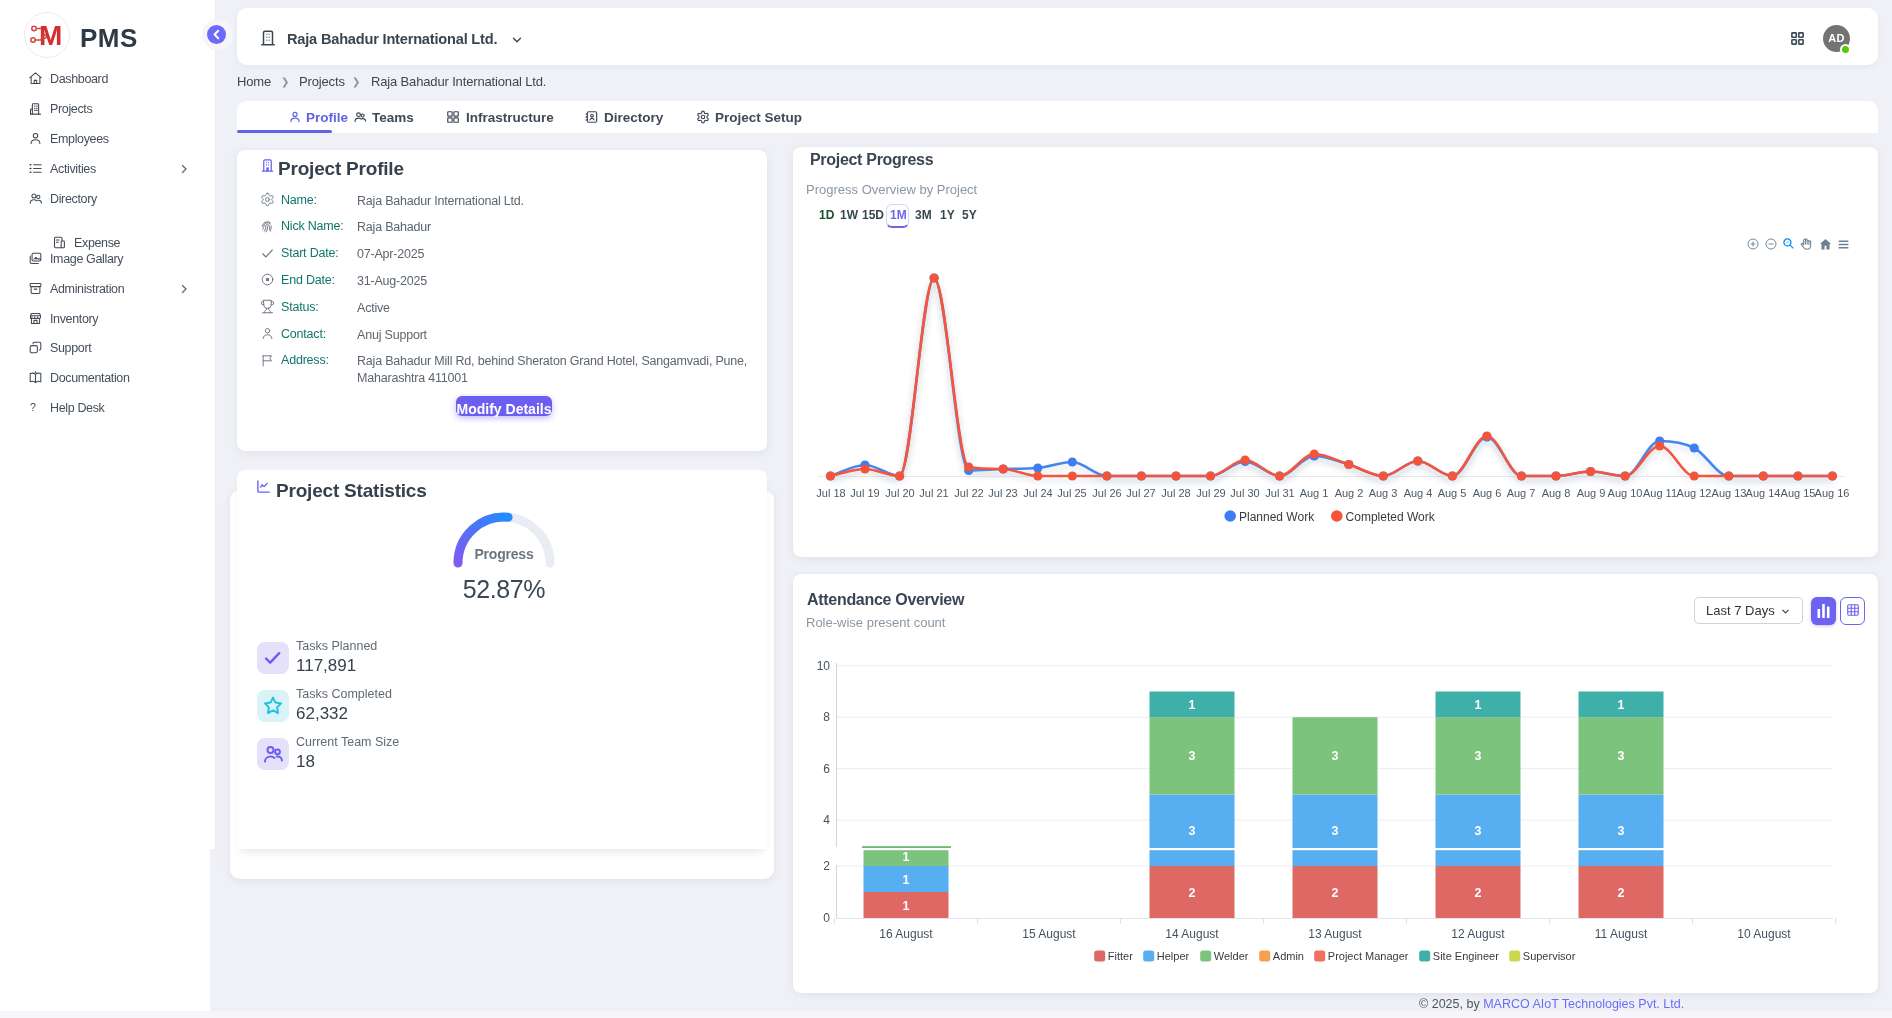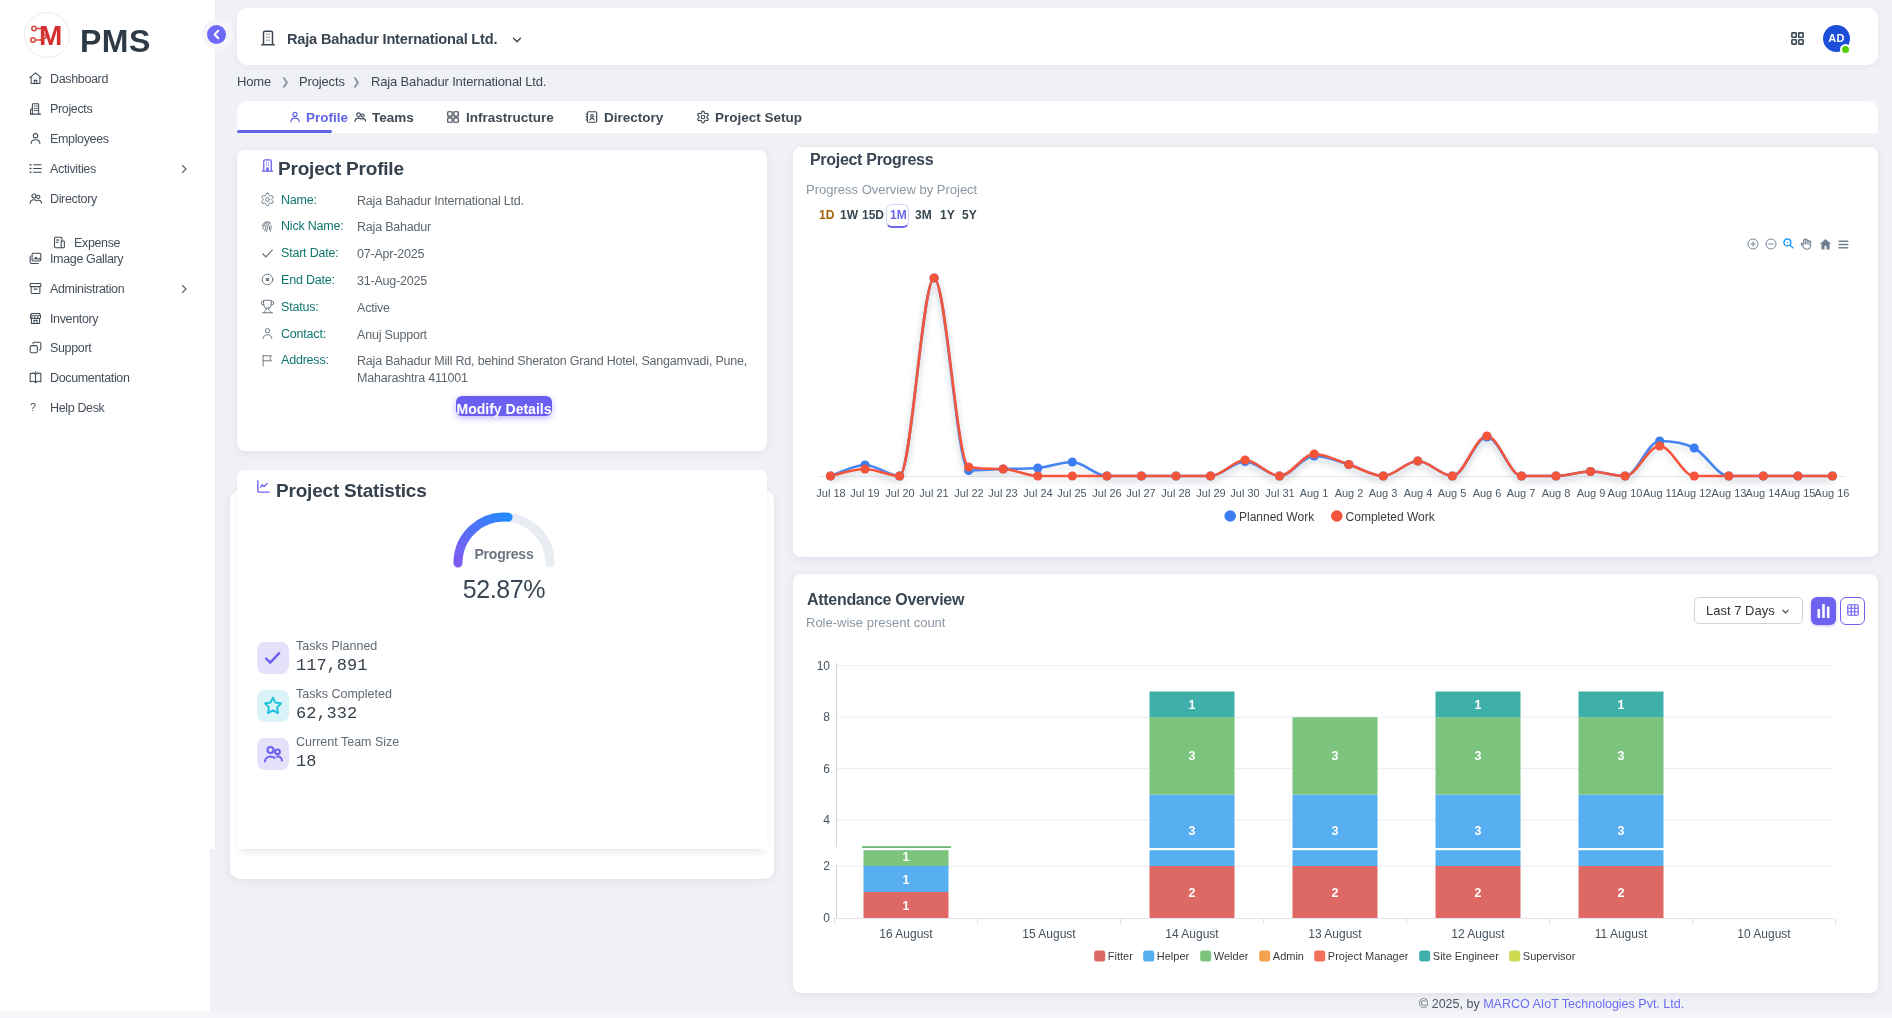--- a/index.html
+++ b/index.html
@@ -3,32 +3,32 @@
 <meta charset="utf-8">
 <style>
   * { margin:0; padding:0; box-sizing:border-box; }
   html,body { width:1892px; height:1018px; overflow:hidden; }
   body { font-family:"Liberation Sans", sans-serif; background:#f0f1f7; position:relative; }
   .abs { position:absolute; }
   svg { display:block; }
   
   .sidebar { position:absolute; left:0; top:0; width:216px; height:1018px; background:#fff; border-right:1px solid #ededf3; }
   .logo-circle { position:absolute; left:24px; top:12px; width:46px; height:46px; border-radius:50%; background:#fff; border:1px solid #ebebeb; }
-  .logo-pms { position:absolute; left:80px; top:23px; font-size:32px; font-weight:800; color:#2e3a46; letter-spacing:0.5px; }
+  .logo-pms { position:absolute; left:80px; top:23px; font-size:26px; font-weight:800; color:#2e3a46; letter-spacing:0.5px; }
   .menu-item { position:absolute; left:0; width:216px; height:30px; }
   .menu-item .mi { position:absolute; left:28px; top:7px; width:15px; height:15px; color:#3f4a55; }
   .menu-item .ml { position:absolute; left:50px; top:8px; font-size:12.5px; letter-spacing:-0.35px; color:#454f5b; }
   .menu-item .mc { position:absolute; left:178px; top:9px; width:12px; height:12px; color:#5a646e; }
   
   .notch { position:absolute; left:202px; top:19px; width:31px; height:31px; background:#f6f6fa; border-radius:50%; }
   .cbtn { position:absolute; left:207px; top:25px; width:19px; height:19px; border-radius:50%; background:#6e6af8; color:#fff; }
   
   .header-card { position:absolute; left:237px; top:8px; width:1641px; height:57px; background:#fff; border-radius:10px; box-shadow:0 2px 6px rgba(50,50,90,.05); }
   .hc-title { position:absolute; left:287px; top:31px; font-size:14.6px; font-weight:600; color:#3a4550; letter-spacing:-0.2px; }
-  .avatar { position:absolute; left:1823px; top:25px; width:27px; height:27px; border-radius:50%; background:#1d4ed8; color:#fff; font-size:11px; font-weight:700; text-align:center; line-height:27px; letter-spacing:0.3px; }
+  .avatar { position:absolute; left:1823px; top:25px; width:27px; height:27px; border-radius:50%; background:#737373; color:#fff; font-size:11px; font-weight:700; text-align:center; line-height:27px; letter-spacing:0.3px; }
   .avatar-dot { position:absolute; left:1840px; top:44px; width:11px; height:11px; border-radius:50%; background:#56ca00; border:2px solid #fff; }
   
   .bc { position:absolute; top:74px; font-size:13px; letter-spacing:-0.15px; color:#3d4752; }
   .bc-sep { color:#8a94a0; font-size:10px; top:76px !important; }
   
   .tabbar { position:absolute; left:237px; top:101px; width:1641px; height:32px; background:#fff; border-radius:10px 10px 0 0; }
   .tab { position:absolute; top:101px; left:0; width:1641px; height:32px; font-size:13.5px; font-weight:600; color:#3f4a55; }
   .tab .ti { position:absolute; top:9px; width:14px; height:14px; }
   .tab .tt { position:absolute; top:9px; white-space:nowrap; }
   .tab-underline { position:absolute; left:237px; top:130px; width:95px; height:3px; background:#6165e4; border-radius:2px; }
@@ -37,21 +37,21 @@
   .card { position:absolute; background:#fff; border-radius:8px; box-shadow:0 2px 8px rgba(47,43,61,.08); }
   .card-title { position:absolute; font-size:19px; font-weight:700; color:#35414d; letter-spacing:-0.2px; }
   
   .prow-ic { position:absolute; left:260px; width:15px; height:15px; color:#6e7984; }
   .prow-lb { position:absolute; left:281px; font-size:12.5px; letter-spacing:-0.2px; color:#0f766e; }
   .prow-vl { position:absolute; left:357px; font-size:12.5px; letter-spacing:-0.2px; color:#5c666f; }
   .btn { position:absolute; background:#6b5ff2; color:#fff; font-size:13px; font-weight:700; border-radius:6px; text-align:center; box-shadow:0 2px 6px rgba(107,95,242,.45); }
   
   .stat-ic { position:absolute; left:257px; width:32px; height:32px; border-radius:8px; }
   .stat-lb { position:absolute; left:296px; font-size:12.5px; font-weight:400; color:#5f6a75; }
-  .stat-vl { position:absolute; left:296px; font-size:17px; color:#37424e;font-family:Liberation Mono, monospace; }
+  .stat-vl { position:absolute; left:296px; font-size:17px; color:#37424e; }
   
   .chart-title { position:absolute; font-size:16px; font-weight:700; color:#3a4653; letter-spacing:-0.3px; }
   .chart-sub { position:absolute; font-size:13px; color:#8b97a3; }
   .rng { position:absolute; top:208px; font-size:12px; font-weight:700; color:#37474f; }
   
   .sel { position:absolute; left:1694px; top:597px; width:109px; height:27px; border:1px solid #ccd2da; border-radius:5px; background:#fff; font-size:13px; color:#333; }
   .ibtn { position:absolute; top:597px; width:25px; height:28px; border-radius:6px; }
   .footer { position:absolute; top:997px; left:1419px; font-size:12.5px; color:#4a5560; white-space:nowrap; }
   .footer a { color:#696df6; text-decoration:none; font-weight:500; }
 </style>
@@ -349,21 +349,21 @@
         <path d="M15.8 14.6c.3 0 .5-.1.7-.1 2.4 0 4.4 1.6 4.4 4"></path>
       </g>
     </svg>
   </div>
 <div class="stat-lb" style="top:735px;">Current Team Size</div>
 <div class="stat-vl" style="top:752px;">18</div>
 
 <div class="card" style="left:793px;top:147px;width:1085px;height:410px;"></div>
 <div class="chart-title" style="left:810px;top:151px;">Project Progress</div>
 <div class="chart-sub" style="left:806px;top:182px;">Progress Overview by Project</div>
-<div class="rng" style="left:819px;color:#a16207;">1D</div>
+<div class="rng" style="left:819px;color:#14532d;">1D</div>
 <div class="rng" style="left:840px;color:#37474f;">1W</div>
 <div class="rng" style="left:862px;color:#37474f;">15D</div>
 <div class="rng" style="left:890px;color:#6b67e8;">1M</div>
 <div class="rng" style="left:915px;color:#37474f;">3M</div>
 <div class="rng" style="left:940px;color:#37474f;">1Y</div>
 <div class="rng" style="left:962px;color:#37474f;">5Y</div>
 <div class="abs" style="left:886px;top:204px;width:23px;height:24px;border:1px solid #d4d7f5;border-bottom:2px solid #6b67e8;border-radius:6px;"></div>
 
 <svg class="abs" style="left:1747px;top:238px;" width="12" height="12" viewBox="0 0 24 24" fill="none" stroke="#6e8192" stroke-width="1.9">
     <circle cx="12" cy="12" r="10"></circle>

